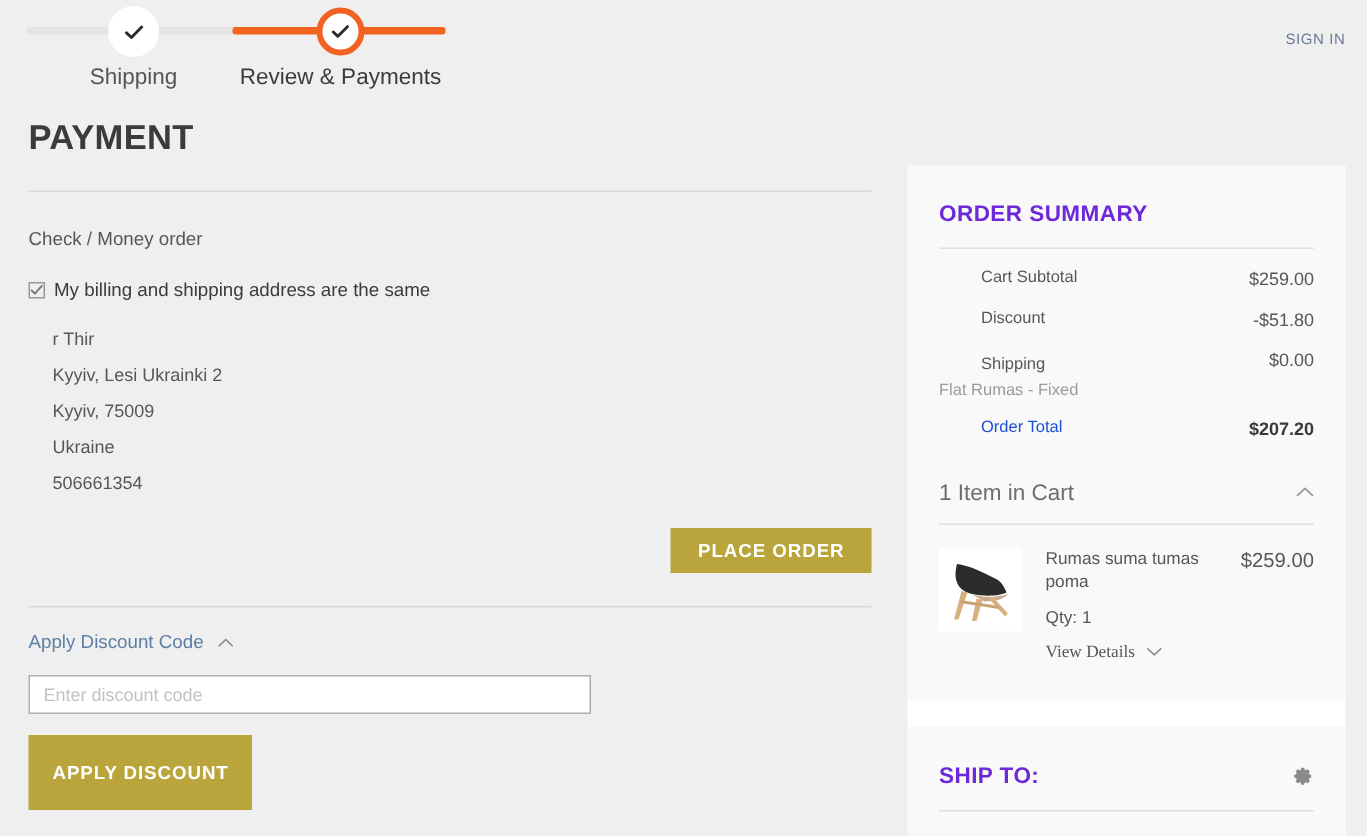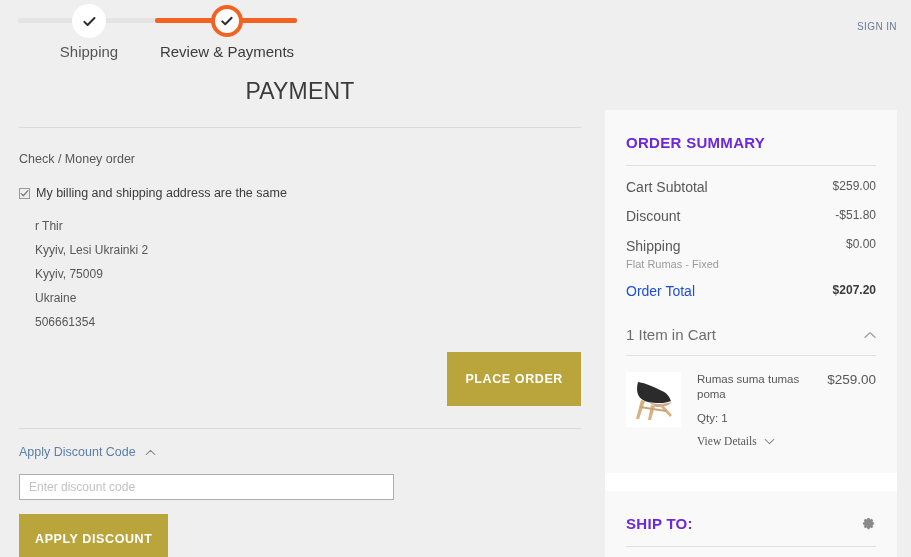--- a/index.html
+++ b/index.html
@@ -39,22 +39,22 @@
   
   .signin {
     position: absolute; right: 14px; top: 21px;
     font-size: 10px; letter-spacing: .4px; color: #6b7a99;
     text-transform: uppercase; cursor: pointer;
   }
 
   
   .main { position: absolute; left: 19px; top: 78px; width: 562px; }
   .page-title {
-    font-size: 23px; font-weight: normal; color: #3b3b3b;
-    letter-spacing: .2px; margin: 0 0 22px 0; text-align: center;
+    font-size: 23px; font-weight: bold; color: #3b3b3b;
+    letter-spacing: .2px; margin: 0 0 22px 0;
   }
   .rule { height: 1px; background: #d9d9d9; width: 562px; }
   .pay-method {
     margin-top: 24px; font-size: 12.5px; color: #575757;
   }
   .billing-same {
     margin-top: 20px; display: flex; align-items: flex-start; gap: 6px;
     font-size: 12.5px; color: #3b3b3b;
   }
   .chk {
@@ -63,21 +63,21 @@
     margin-top: 2px; flex: none;
   }
   .addr { margin: 14px 0 0 16px; }
   .addr div { font-size: 12px; color: #575757; line-height: 2.0; }
 
   .btn {
     border: 0; color: #ffffff; font-weight: bold;
     font-size: 12.5px; letter-spacing: .6px; text-transform: uppercase;
     cursor: pointer; font-family: "Liberation Sans", sans-serif;
   }
-  .btn-primary { background: #baa53d; padding: 20px 18px; }
+  .btn-primary { background: #baa53d; padding: 8px 18px; }
   .place-order-wrap { margin-top: 18px; display: flex; justify-content: flex-end; }
   #place-order-button { min-width: 119px; }
 
   .rule2 { margin-top: 22px; }
   .discount-toggle {
     margin-top: 16px; display: flex; align-items: center; gap: 9px;
     font-size: 12.5px; color: #5b7fa6; cursor: pointer; width: max-content;
   }
   .discount-input {
     margin-top: 15px; width: 375px; height: 26px;
@@ -96,21 +96,21 @@
     font-size: 15px; font-weight: bold; color: #6d28d9;
     letter-spacing: .3px; margin: 0;
   }
   .panel-rule { height: 1px; background: #e0e0e0; margin: 14px 0 0 0; }
 
   .totals { margin-top: 13px; }
   .trow {
     display: flex; justify-content: space-between; align-items: flex-start;
     margin-bottom: 13px;
   }
-  .trow .tlabel { font-size: 14px; color: #575757; }
+  .trow .tlabel { font-size: 11px; color: #575757; margin-left: 28px; }
   .trow .tval { font-size: 12px; color: #575757; }
   .tsub { font-size: 11px; color: #9b9b9b; margin-top: 3px; }
   .trow.total { margin-top: 9px; margin-bottom: 0; }
   .trow.total .tlabel { color: #1d4ed8; }
   .trow.total .tval { font-weight: bold; color: #3b3b3b; font-size: 12px; }
 
   .cart-head {
     margin-top: 26px; display: flex; justify-content: space-between;
     align-items: center; cursor: pointer;
   }

